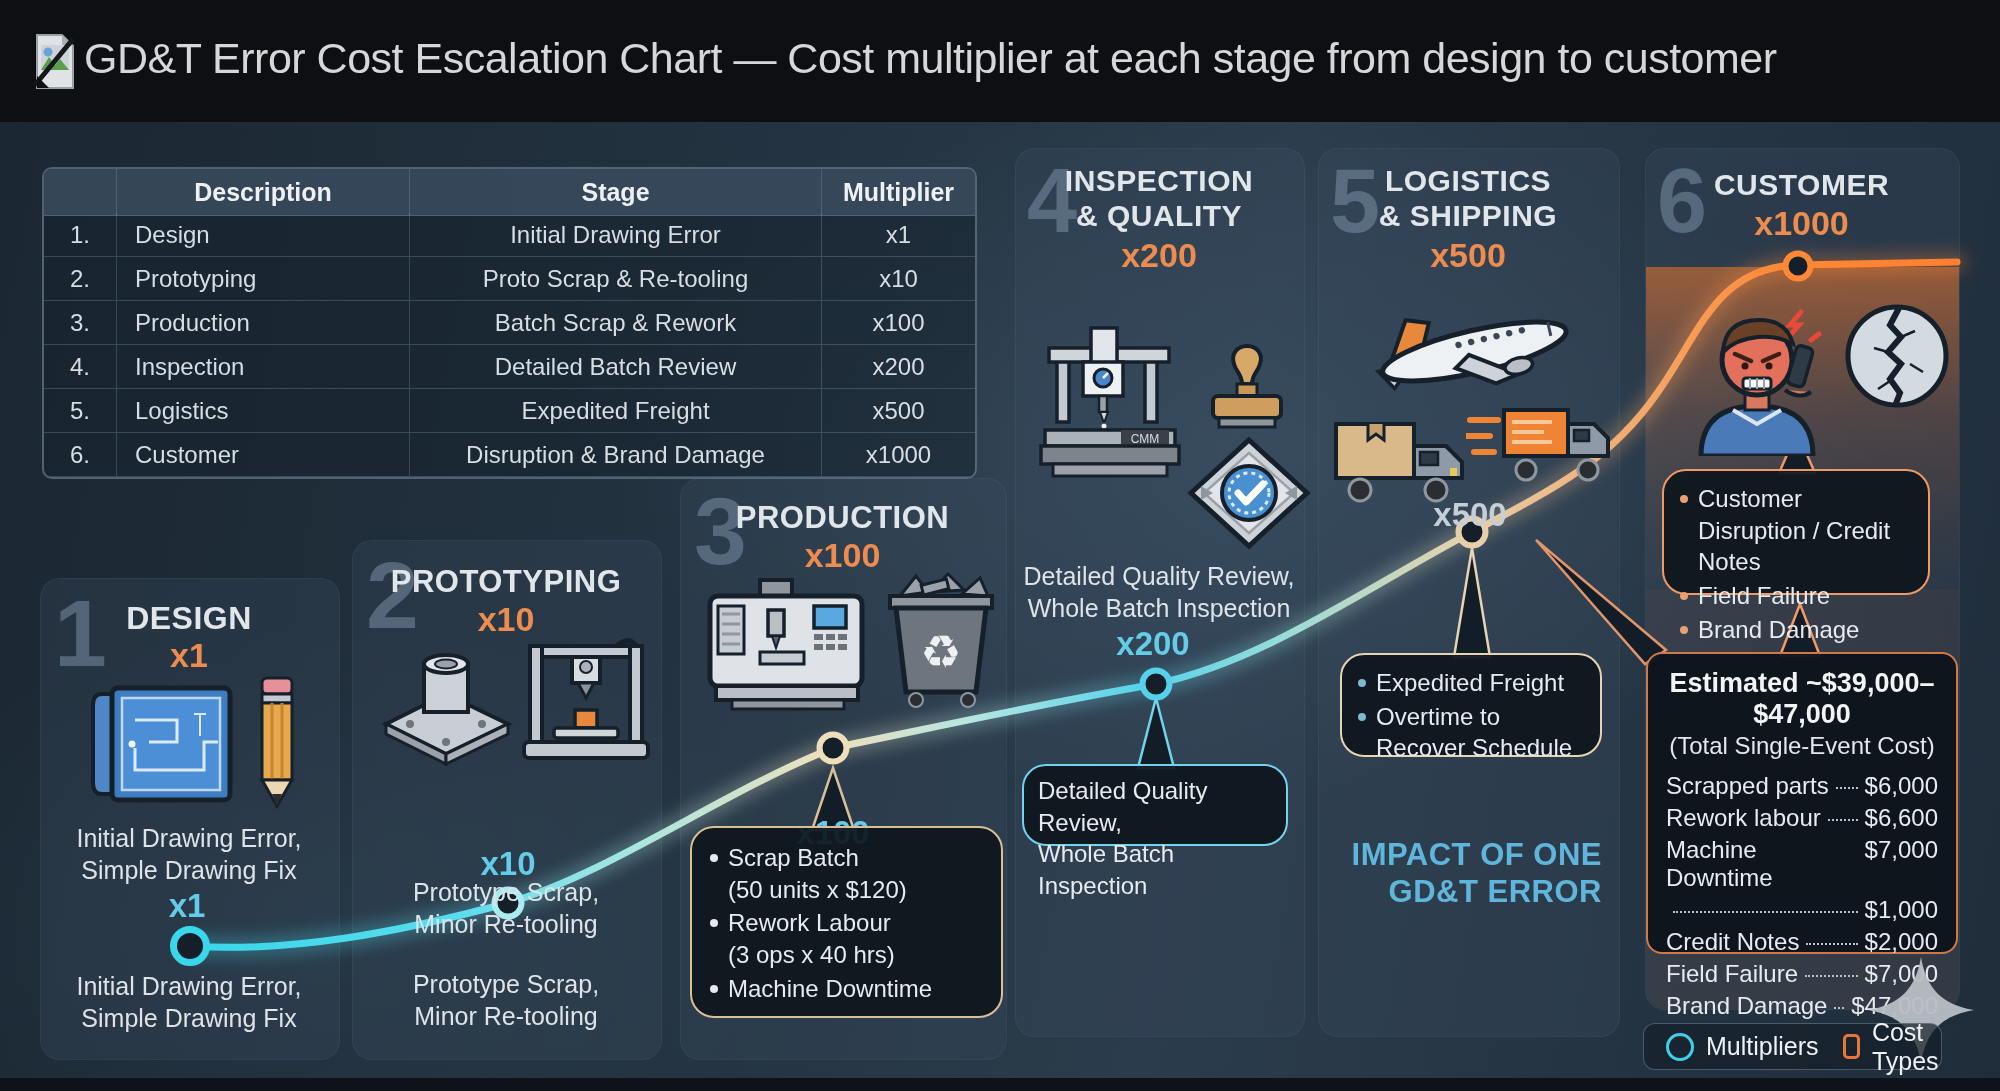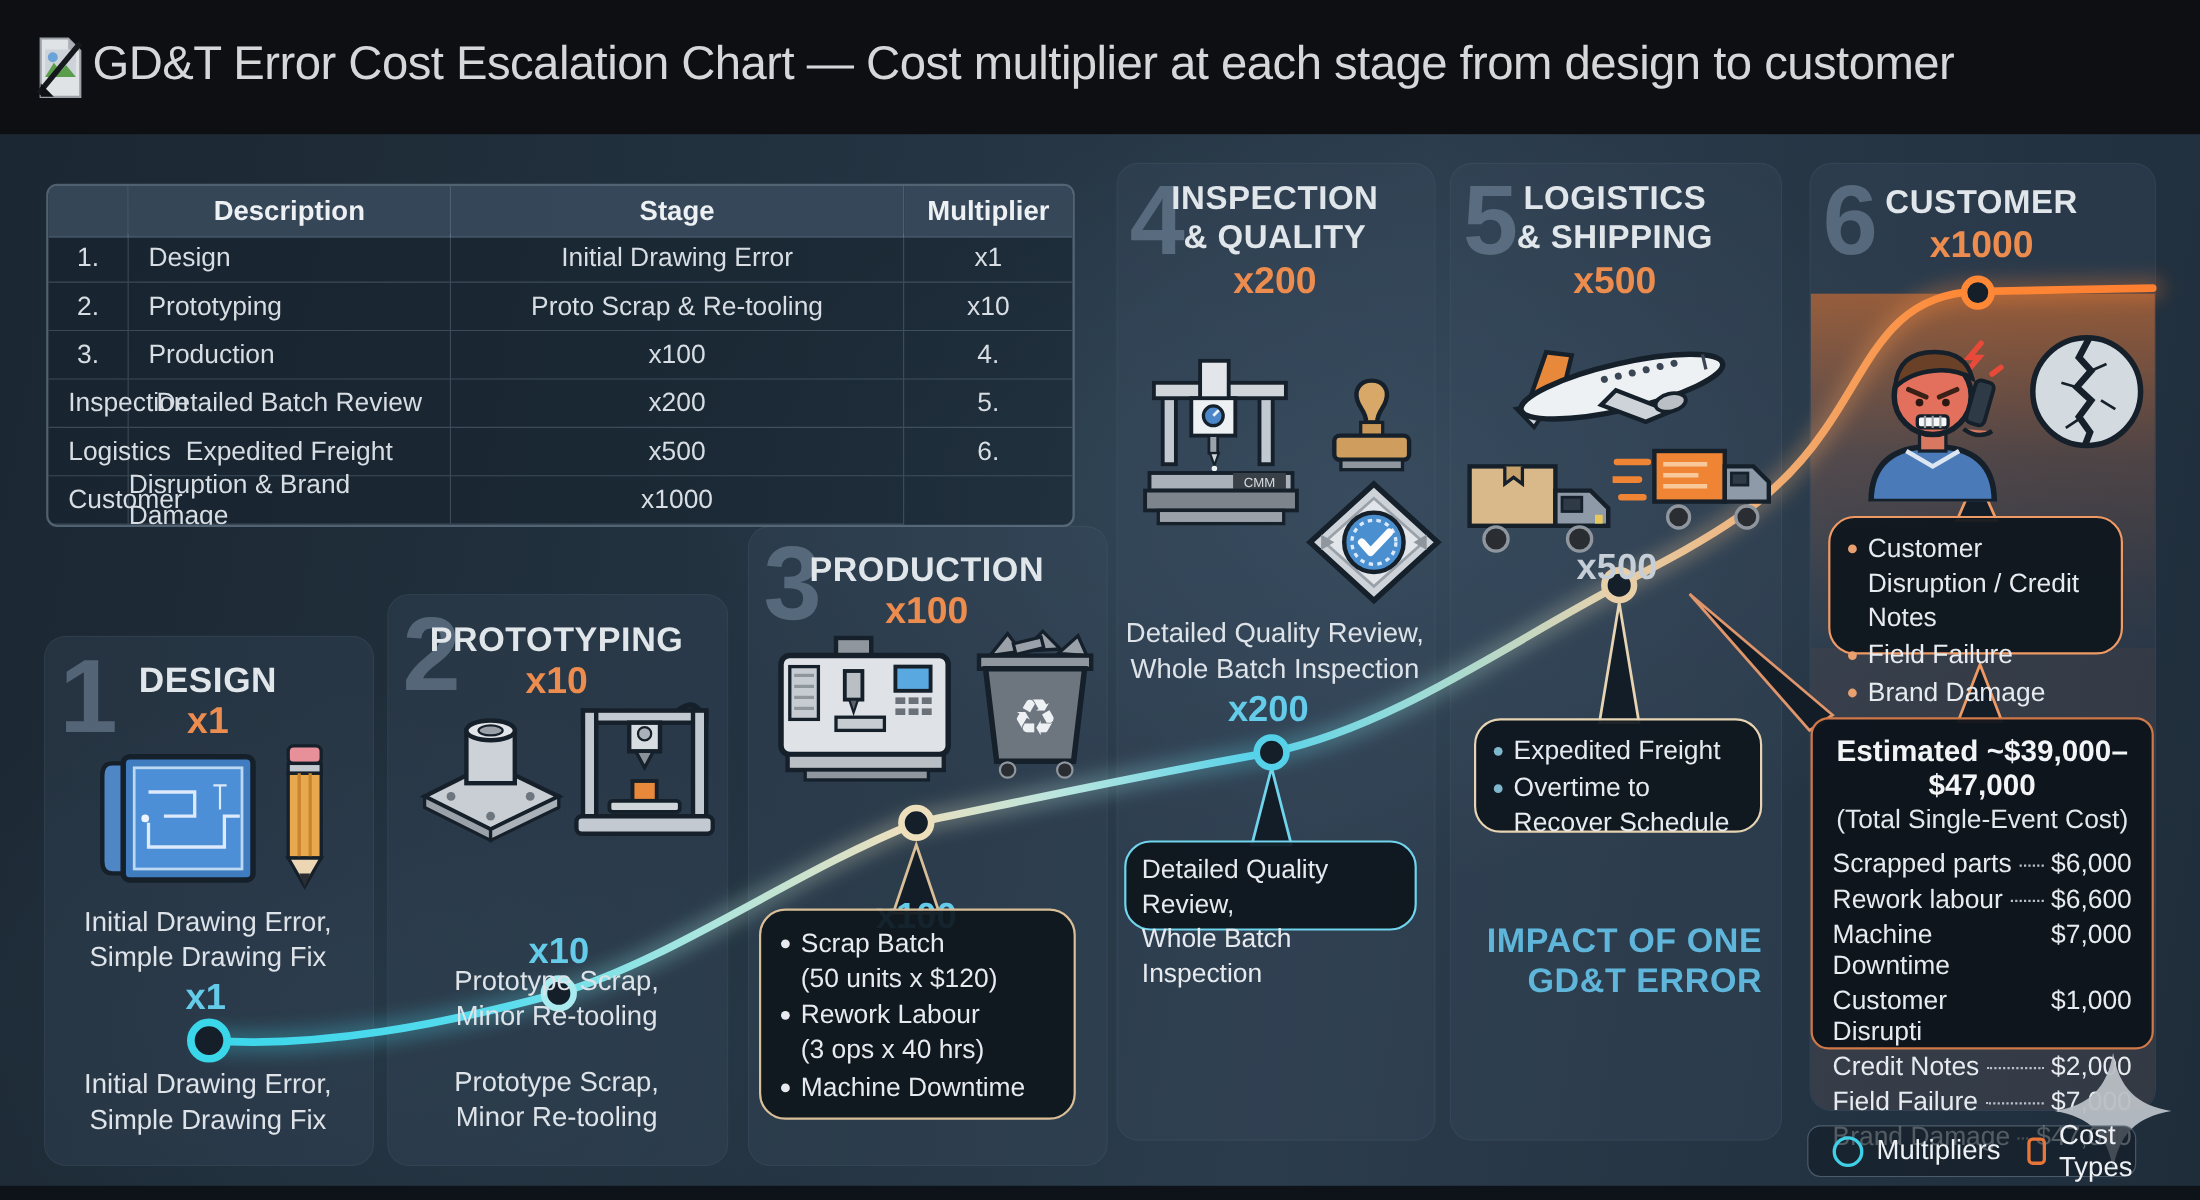--- a/index.html
+++ b/index.html
@@ -152,20 +152,21 @@
       <div class="cell">Initial Drawing Error</div>
       <div class="cell">x1</div>
 
       <div class="cell">2.</div>
       <div class="cell cl">Prototyping</div>
       <div class="cell">Proto Scrap &amp; Re-tooling</div>
       <div class="cell">x10</div>
 
       <div class="cell">3.</div>
       <div class="cell cl">Production</div>
+      <div class="cell">Batch Scrap &amp; Rework</div>
       <div class="cell">x100</div>
 
       <div class="cell">4.</div>
       <div class="cell cl">Inspection</div>
       <div class="cell">Detailed Batch Review</div>
       <div class="cell">x200</div>
 
       <div class="cell">5.</div>
       <div class="cell cl">Logistics</div>
       <div class="cell">Expedited Freight</div>
@@ -415,21 +416,21 @@
           <path d="M58 8 l-9 17 11 12 -13 15 13 12 -11 15 10 14 -5 13" stroke="#15202b" stroke-width="6" fill="none"></path>
           <path d="M60 37 l14 -6 M47 52 l-14 -4 M69 64 l13 8 M49 81 l-12 8" stroke="#15202b" stroke-width="2.5" fill="none"></path>
         </svg>
       </span>
     </div>
 
     <div class="nlabel" style="left:107px;top:765px;">x1</div>
     <div class="nlabel" style="left:428px;top:723px;">x10</div>
     <div class="nlabel" style="left:1073px;top:503px;">x200</div>
 
-    <div class="callout" style="left:690px;top:704px;width:288px;height:192px;border:2.5px solid #d9bf98;">
+    <div class="callout" style="left:690px;top:704px;width:313px;height:192px;border:2.5px solid #d9bf98;">
       <div class="bullet">
           <span class="dot"></span>
           <span class="btext">Scrap Batch
 (50 units x $120)</span>
         </div>
       <div class="bullet">
           <span class="dot"></span>
           <span class="btext">Rework Labour
 (3 ops x 40 hrs)</span>
         </div>
@@ -486,21 +487,20 @@
             <span>Rework labour</span>
             <span class="lead"></span>
             <span>$6,600</span>
           </div>
         <div class="crow">
             <span>Machine Downtime</span>
             <span class="lead"></span>
             <span>$7,000</span>
           </div>
         <div class="crow">
-            <span>Customer Disrupti</span>
             <span class="lead"></span>
             <span>$1,000</span>
           </div>
         <div class="crow">
             <span>Credit Notes</span>
             <span class="lead"></span>
             <span>$2,000</span>
           </div>
         <div class="crow">
             <span>Field Failure</span>

